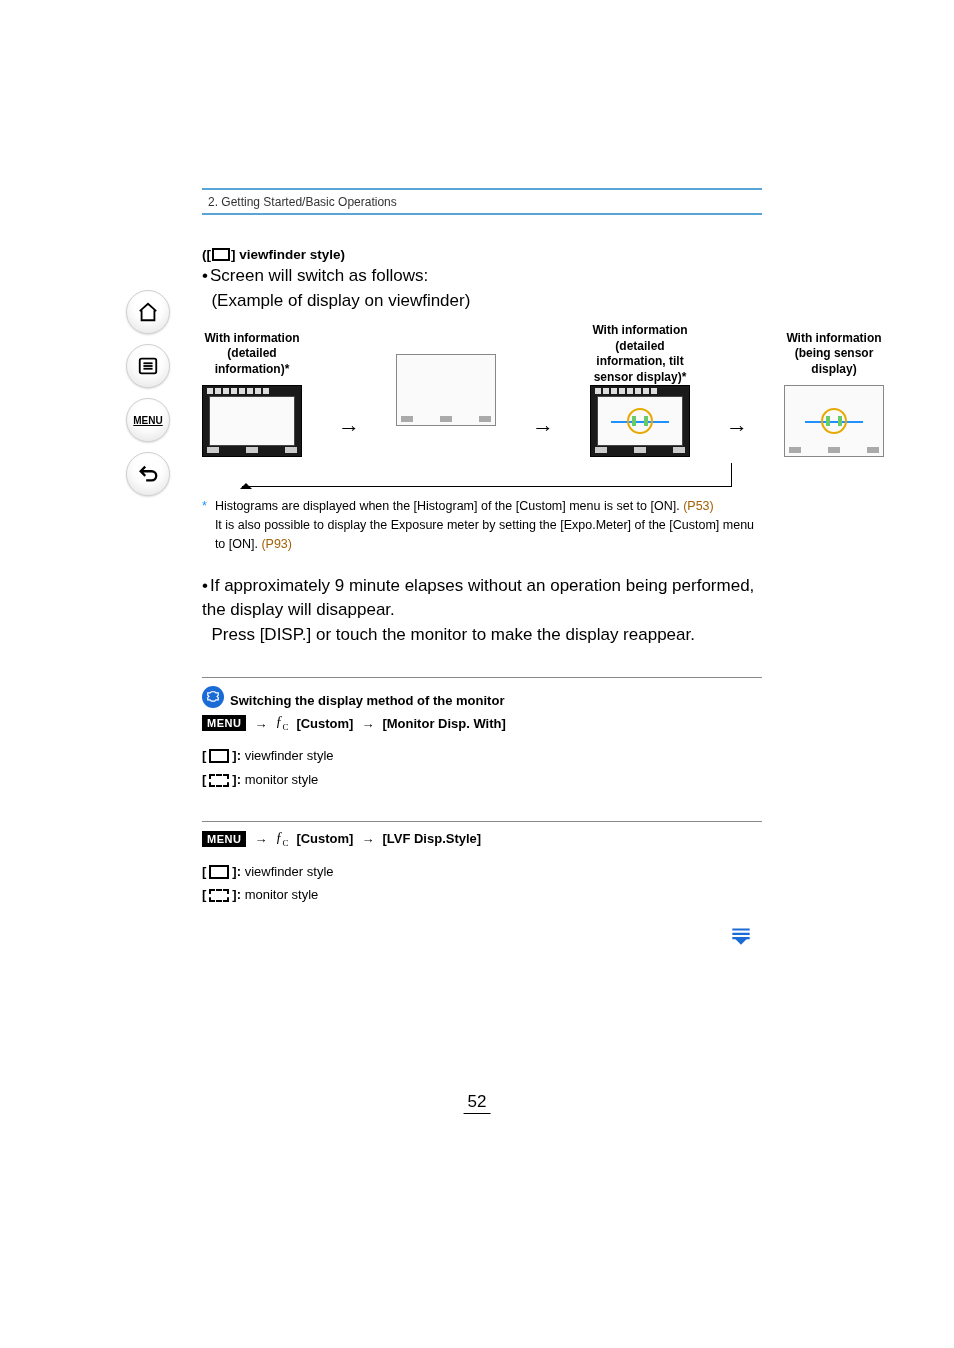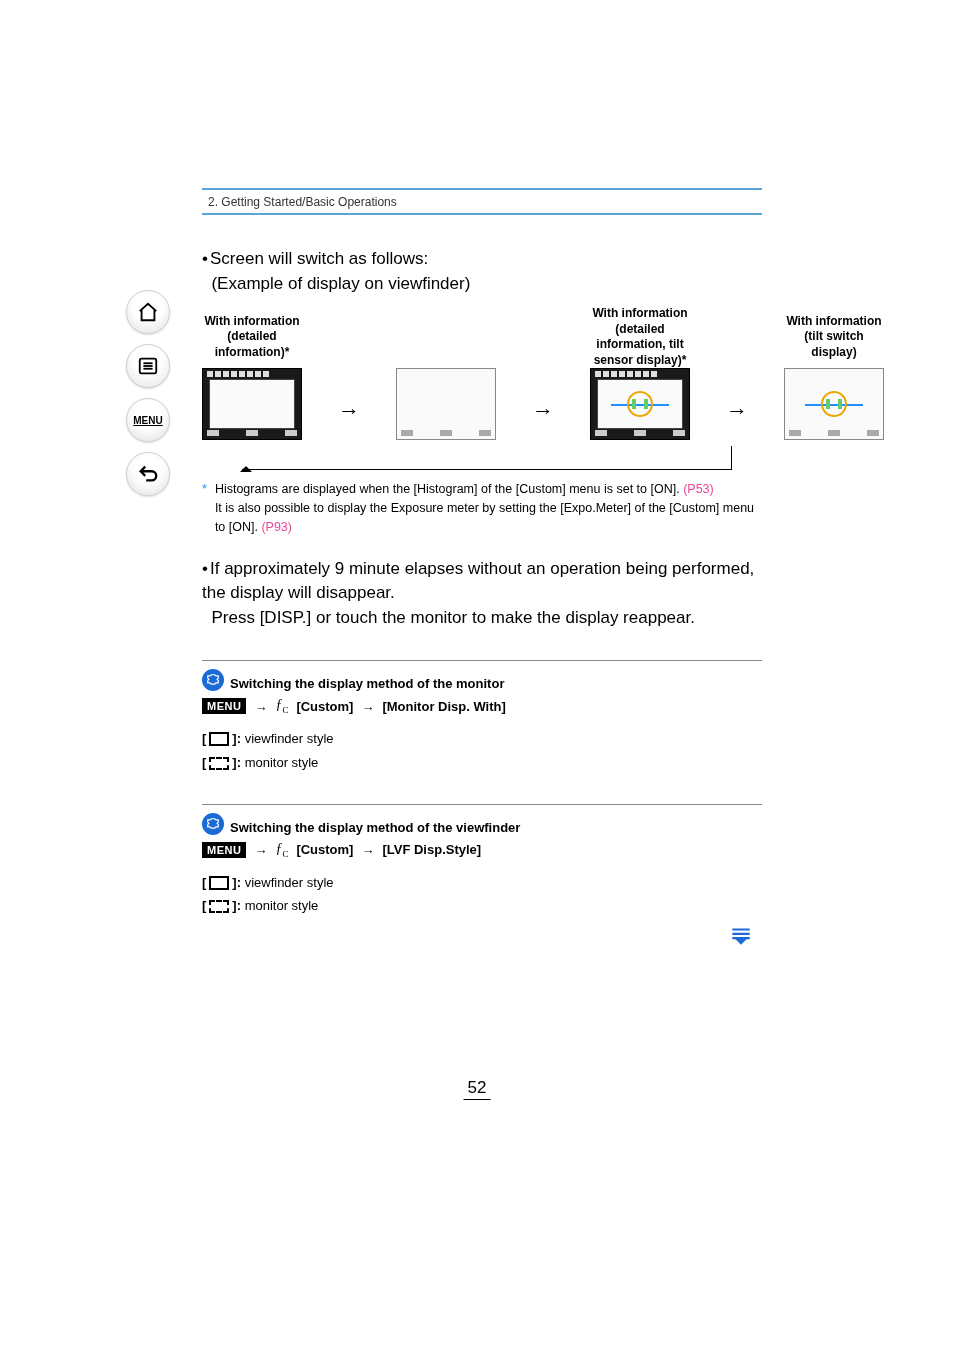--- a/index.html
+++ b/index.html
@@ -47,21 +47,21 @@
   }
   .content { margin-left: 72px; width: 560px; }
   .heading-row { margin-bottom: 2px; }
   .heading-row b { color: #000; font-size: 13.5px; }
   .vf-icon-sm {
     display: inline-block; width: 18px; height: 13px; border: 2px solid #000;
     vertical-align: -2px; margin: 0 1px;
   }
   .bullet-block { margin-bottom: 10px; font-size: 17px; line-height: 1.45; }
   .bullet-block .dot { display:inline-block; width:8px; }
-  .diagram-row { display: flex; align-items: flex-end; margin-top: 8px; gap: 36px; }
+  .diagram-row { display: flex; align-items: center; margin-top: 8px; gap: 36px; }
   .diagram-col { flex: 1; text-align: center; font-size: 12px; font-weight: bold; }
   .diagram-label { height: 62px; display:flex; align-items:center; justify-content:center; padding: 0 2px; line-height: 1.3; }
   .diagram-img {
     width: 100px; height: 72px; margin: 0 auto;
     background: #1a1a1a; border: 1px solid #000; position: relative;
   }
   .diagram-img.blank { background: #fafafa; border: 1px solid #888; }
   .diagram-img .inner { position:absolute; inset: 10px 6px 10px 6px; background:#fafafa; border:1px solid #444;}
   .diagram-img.dark .top { position:absolute; top:2px; left:4px; right:4px; height:7px; display:flex; gap:2px;}
   .diagram-img.dark .top i { flex:0 0 auto; width:6px; height:6px; background:#ddd; }
@@ -73,36 +73,36 @@
   }
   .tilt-ind .circ { position:absolute; top:50%; left:50%; width:26px; height:26px; border:2px solid #e8a800; border-radius:50%; transform:translate(-50%,-50%);}
   .tilt-ind .hline { position:absolute; top:50%; left:0; right:0; height:2px; background:#1e90ff;}
   .tilt-ind .dot1 { position:absolute; top:50%; left:50%; width:4px; height:10px; background:#6c6; transform:translate(-8px,-50%);}
   .tilt-ind .dot2 { position:absolute; top:50%; left:50%; width:4px; height:10px; background:#6c6; transform:translate(4px,-50%);}
   .arrow-between { width: 22px; font-size: 22px; align-self:center; margin-top: 70px; }
   .loop-arrow { margin: 6px 0 10px 40px; height: 24px; position: relative; width: 490px; border-bottom:1px solid #000; border-right:1px solid #000;}
   .loop-arrow:before { content:""; position:absolute; left:-2px; top:14px; border:6px solid transparent; border-bottom-color:#000; transform: rotate(0deg);}
   .foot-star { display:flex; gap:8px; font-size:12.5px; margin:10px 0 20px 0; line-height:1.5; }
   .foot-star .star { color:#1e90ff; }
-  .link { color:#ec4899; }
+  .link { color:#a16207; }
   .hr { border-top:1px solid #888; margin: 30px 0 8px 0; }
   .tip-row { display:flex; align-items:flex-end; gap:6px; margin: 6px 0; }
   .tip-icon {
     width:22px; height:22px; border-radius:50%;
     background:#1a6bd6; display:flex; align-items:center; justify-content:center;
   }
   .tip-icon svg { fill:#fff; }
   .menu-path { display:flex; align-items:center; gap:8px; margin:4px 0 12px 0; font-size:13px; font-weight:bold;}
   .menu-badge { background:#000; color:#fff; font-size:11px; font-weight:bold; padding:2px 5px; letter-spacing:0.5px;}
   .fc-icon { font-family: 'Times New Roman', serif; font-style: italic; font-weight: normal; font-size: 14px; }
   .style-list { font-size: 13px; line-height: 1.8; margin-bottom: 10px; }
   .style-list .ico-box { display:inline-block; width:20px; height:14px; border:2px solid #000; vertical-align:-3px; margin:0 3px 0 3px;}
   .style-list .ico-box.dashed { border-style: dashed; height:13px;}
   .page-num {
-    position:absolute; left:50%; bottom: 248px; transform:translateX(-50%);
+    position:absolute; left:50%; bottom: 234px; transform:translateX(-50%);
     font-size: 17px; border-bottom: 1px solid #000; padding: 0 4px 1px;
   }
   .next-arrow {
     position:absolute; bottom: 396px; right: 200px;
   }
   .next-arrow svg { width: 26px; height: 26px; }
 </style>
 </head>
 <body>
 
@@ -129,20 +129,23 @@
       <span style="font-size:10px; font-weight:bold; text-decoration:underline;">MENU</span>
     </div>
     <div class="side-icon">
       <svg width="22" height="22" viewBox="0 0 24 24">
           <path fill="none" stroke="#000" stroke-width="2.5" d="M9 4 L4 9 L9 14 M4 9 H16 A5 5 0 0 1 16 19 H10"></path>
         </svg>
     </div>
   </div>
 
   <div class="content">
+    <div class="heading-row">
+      <b><span>([</span><span class="vf-icon-sm"></span><span>] viewfinder style)</span></b>
+    </div>
     <div class="bullet-block">
       <span class="dot">•</span><span>Screen will switch as follows:</span><br>
       &nbsp;&nbsp;<span>(Example of display on viewfinder)</span>
     </div>
 
     <div class="diagram-row">
       <div class="diagram-col">
         <div class="diagram-label">With information (detailed information)*</div>
         <div class="diagram-img dark">
           <div class="top">
@@ -197,21 +200,21 @@
             </div>
           <div class="bot">
               <i></i>
               <i></i>
               <i></i>
             </div>
         </div>
       </div>
       <div class="arrow-between">→</div>
       <div class="diagram-col">
-        <div class="diagram-label">With information (tilt switch display)</div>
+        <div class="diagram-label">With information (being sensor display)</div>
         <div class="diagram-img blank">
           <div class="tilt-ind">
               <div class="hline"></div>
               <div class="circ"></div>
               <div class="dot1"></div>
               <div class="dot2"></div>
             </div>
           <div style="position:absolute;bottom:2px;left:4px;right:4px;height:7px;display:flex;justify-content:space-between;">
               <i style="width:12px;height:6px;background:#aaa"></i>
               <i style="width:12px;height:6px;background:#aaa"></i>
@@ -253,28 +256,20 @@
       <span>→</span>
       <span>[Monitor Disp. With]</span>
     </div>
     <div class="style-list">
       <b>[<span class="ico-box"></span>]:</b><span> viewfinder style</span><br>
       <b>[<span class="ico-box dashed"></span>]:</b><span> monitor style</span>
     </div>
 
     <div class="hr"></div>
 
-    <div class="tip-row">
-      <div class="tip-icon">
-        <svg width="14" height="14" viewBox="0 0 24 24">
-            <path d="M9 3h6l2 2h4v4l-2 2 2 2v4h-4l-2 2H9l-2-2H3v-4l2-2-2-2V5h4z" fill="none" stroke="#fff" stroke-width="2"></path>
-          </svg>
-      </div>
-      <b>Switching the display method of the viewfinder</b>
-    </div>
     <div class="menu-path">
       <span class="menu-badge">MENU</span>
       <span>→</span>
       <span class="fc-icon">ƒ<sub style="font-style:normal;font-size:9px;">C</sub></span>
       <span>[Custom]</span>
       <span>→</span>
       <span>[LVF Disp.Style]</span>
     </div>
     <div class="style-list">
       <b>[<span class="ico-box"></span>]:</b><span> viewfinder style</span><br>

